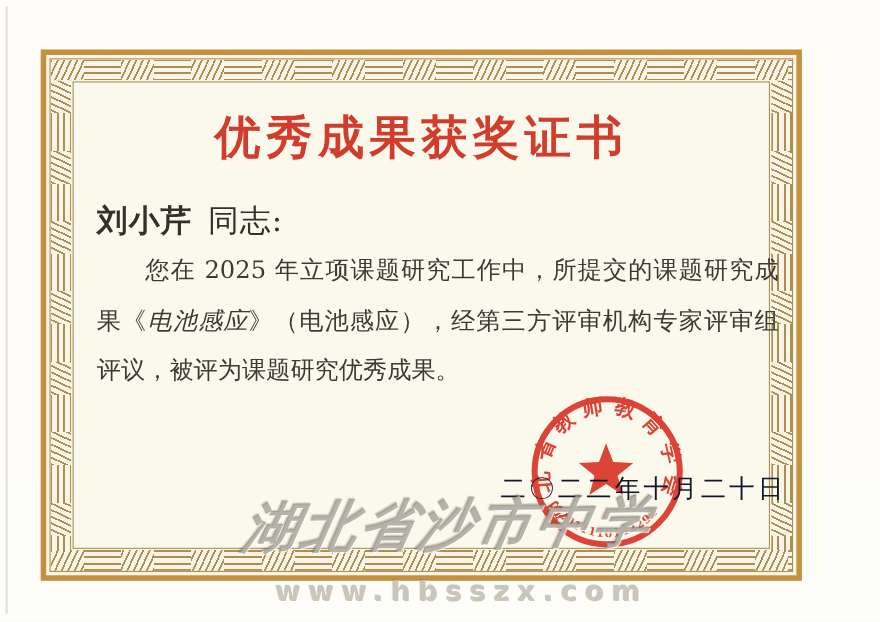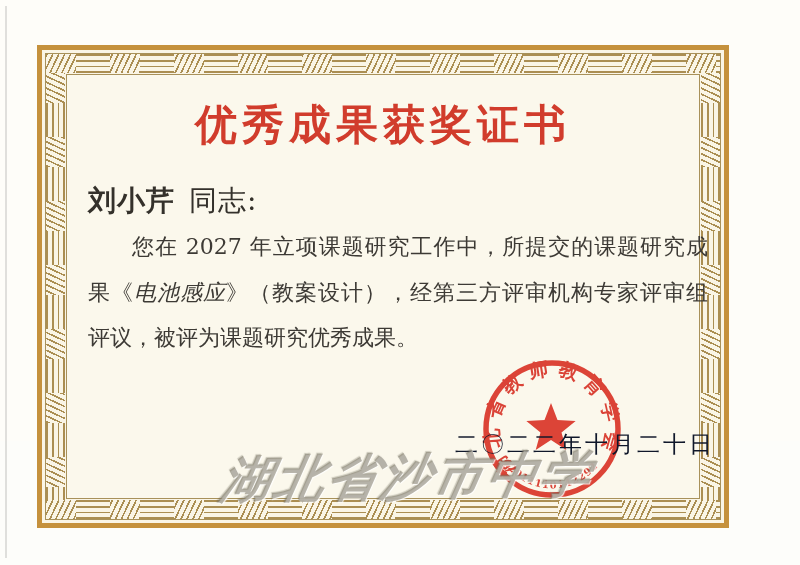--- a/index.html
+++ b/index.html
@@ -90,22 +90,22 @@
     </div>
   </div>
 
   <div class="title">优秀成果获奖证书</div>
 
   <div class="name-line">
     <span class="nm">刘小芹</span><span>同志:</span>
   </div>
 
   <div class="body-text">
-    <div class="ln first">您在 2027 年立项课题研究工作中，所提交的课题研究成</div>
-    <div class="ln"><span>果《</span><span class="book-title">电池感应</span><span>》（教案设计），经第三方评审机构专家评审组</span></div>
+    <div class="ln first">您在 2025 年立项课题研究工作中，所提交的课题研究成</div>
+    <div class="ln"><span>果《</span><span class="book-title">电池感应</span><span>》（电池感应），经第三方评审机构专家评审组</span></div>
     <div class="ln last">评议，被评为课题研究优秀成果。</div>
   </div>
 
   <svg class="seal" viewBox="0 0 148 148" xmlns="http://www.w3.org/2000/svg">
     <defs>
       <path id="arcTop" d="M 39.4 113.6 A 54 54 0 1 1 108.6 113.6" fill="none"></path>
       <path id="arcBottom" d="M 22.7 101.5 A 59 59 0 0 0 125.3 101.5" fill="none"></path>
     </defs>
     <circle cx="74" cy="72" r="66" fill="none" stroke="#da372a" stroke-width="5.5"></circle>
     <polygon fill="#da372a" points="73,46 79.5,63.1 97.7,64 83.5,75.4 88.3,93 73,83 57.7,93 62.5,75.4 48.3,64 66.5,63.1"></polygon>
@@ -113,14 +113,15 @@
       <textPath href="#arcTop" startOffset="2">湖北省教师教育学会</textPath>
     </text>
     <text font-size="10" font-weight="bold" fill="#d8362a" letter-spacing="1">
       <textPath href="#arcBottom" startOffset="4">42011110142292</textPath>
     </text>
   </svg>
 
   <div class="date-line">二〇二二年十月二十日</div>
 
   <div class="wm-school">湖北省沙市中学</div>
+  <div class="wm-url">www.hbsszx.com</div>
 
 </div>
 
 </body></html>

